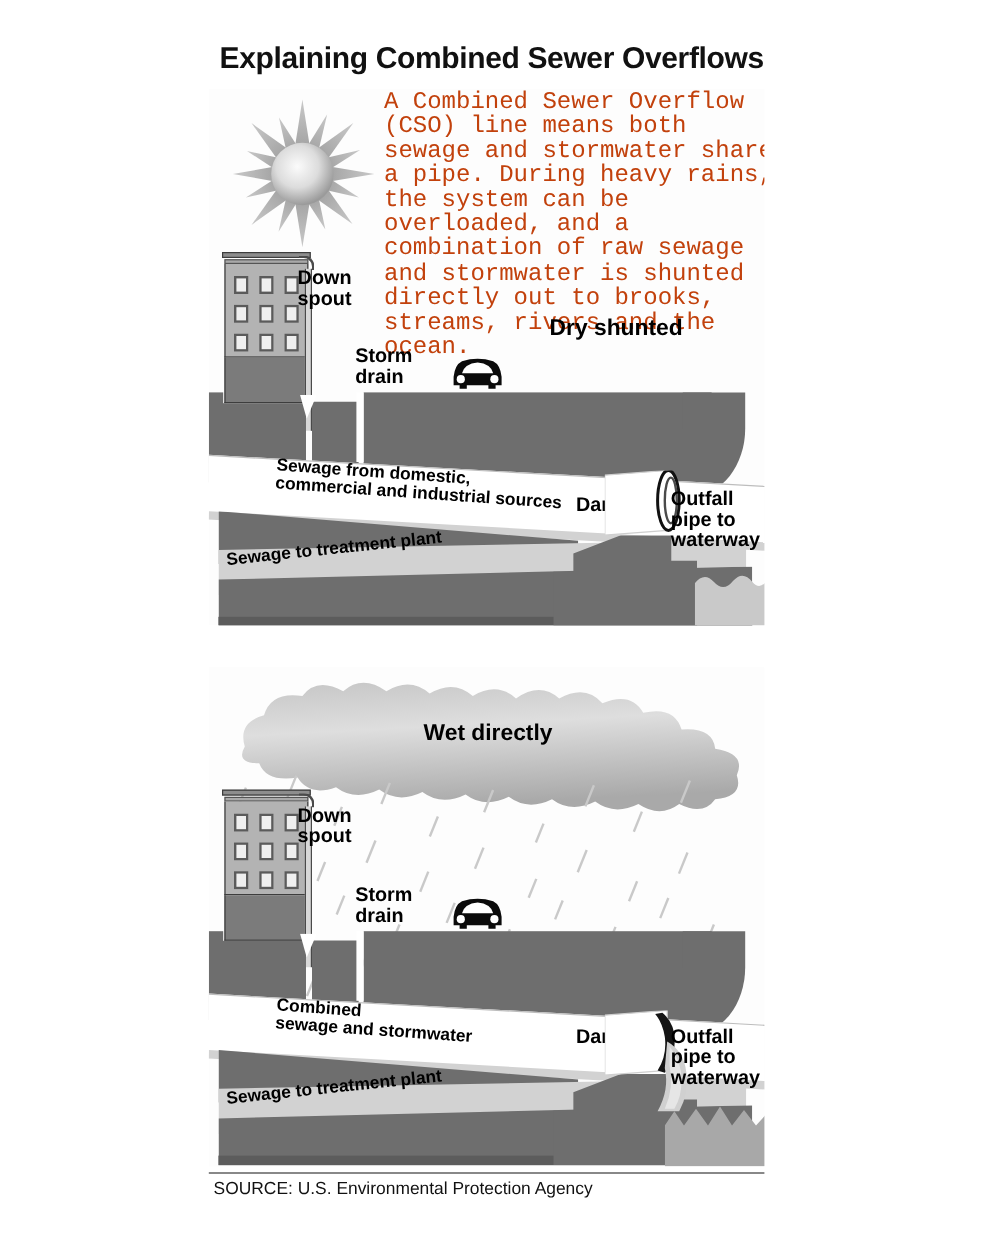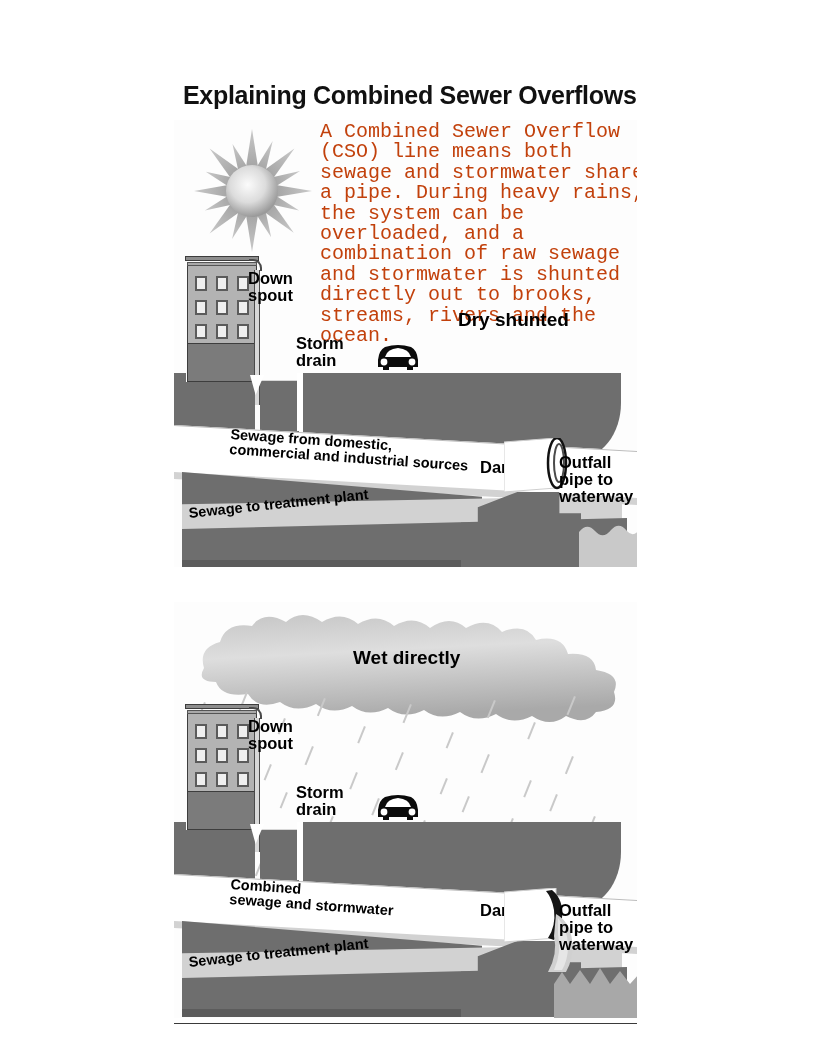--- a/index.html
+++ b/index.html
@@ -1,21 +1,21 @@
 <!DOCTYPE html>
 <html><head>
 <meta charset="utf-8">
 <style>
   html,body{margin:0;padding:0;background:#ffffff;}
   body{
     width:820px;height:1041px;position:relative;overflow:hidden;
     font-family:"Liberation Sans", sans-serif;
     background:#ffffff;
   }
-  .page{position:absolute;inset:0;background:#ffffff;margin-top:46px;}
+  .page{position:absolute;inset:0;background:#ffffff;}
 
   
   #title{
     position:absolute;left:183px;top:36px;width:520px;
     font-size:25px;font-weight:bold;color:#111111;
     letter-spacing:-0.3px;line-height:1.05;
     font-family:"Liberation Sans", sans-serif;
   }
 
   
@@ -365,14 +365,15 @@
       <div>pipe to</div>
       <div>waterway</div>
     </div>
 
     <svg class="water" style="left:380px;top:360px;width:85px;height:56px;" viewBox="0 0 85 56">
       <path d="M0 22 L8 10 L16 22 L26 8 L36 22 L46 6 L56 22 L66 9 L76 22 L85 12 L85 56 L0 56 Z" fill="#a8a8a8"></path>
     </svg>
   </div>
 
   <div id="source-rule"></div>
+  <div id="source">SOURCE: U.S. Environmental Protection Agency</div>
 
 </div>
 
 </body></html>

